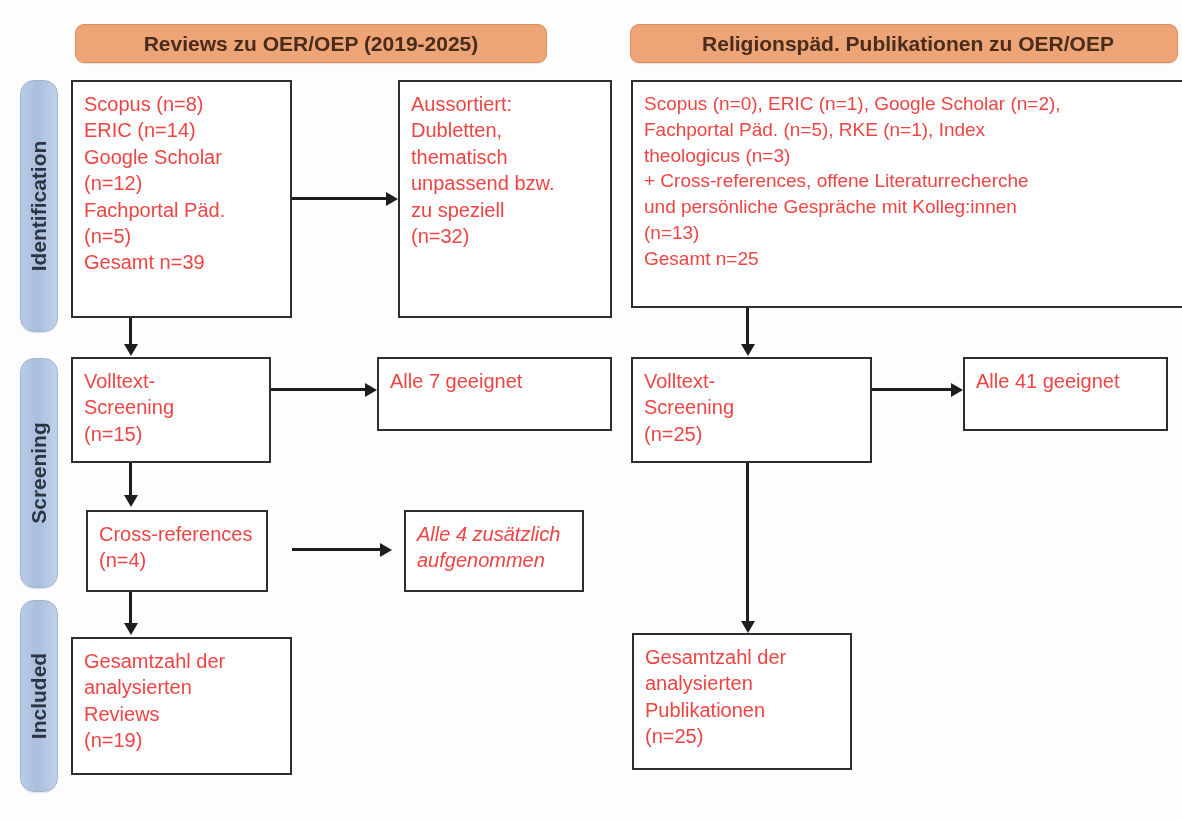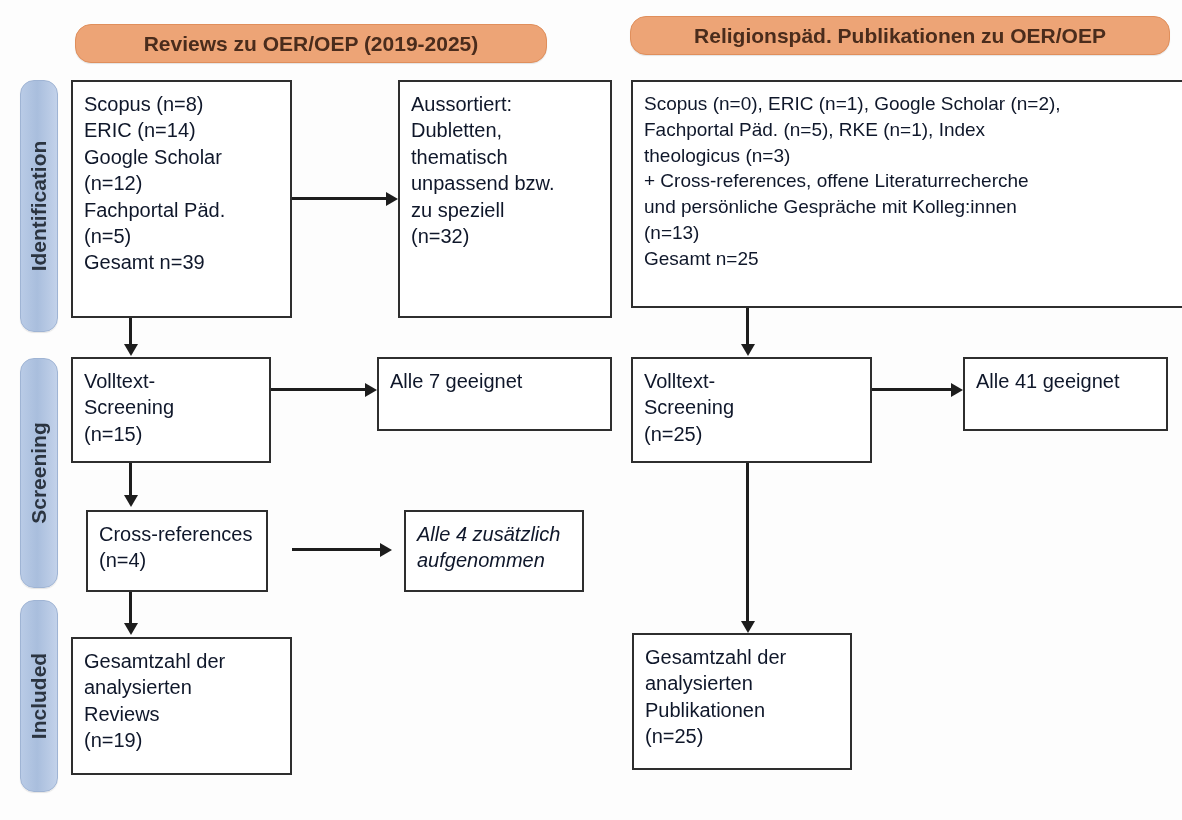--- a/index.html
+++ b/index.html
@@ -34,21 +34,21 @@
     font-weight: bold;
     color: #2b3440;
     letter-spacing: 0px;
   }
 
   
   .col-header {
     position: absolute;
     background: #eda476;
     border: 1px solid #e08f5c;
-    border-radius: 16px;
+    border-radius: 9px;
     display: flex;
     align-items: center;
     justify-content: center;
     box-shadow: 0 1px 1px rgba(0,0,0,0.10);
   }
   .col-header .col-header-label {
     font-size: 21px;
     font-weight: bold;
     color: #4a2c1c;
     white-space: nowrap;
@@ -58,21 +58,21 @@
   .box {
     position: absolute;
     background: #ffffff;
     border: 2.6px solid #2e2e2e;
     box-sizing: border-box;
     padding: 9px 10px 6px 11px;
   }
   .box .box-text {
     font-size: 20px;
     line-height: 1.32;
-    color: #0f172a;
+    color: #ef4444;
     white-space: pre-line;
     display: block;
   }
   .box.small-text .box-text {
     font-size: 19px;
     line-height: 1.36;
   }
 
   
   .conn {
@@ -100,21 +100,21 @@
 </style>
 </head>
 <body>
 
 <div id="stage">
 
   <div class="col-header" style="left:75px; top:24px; width:470px; height:37px;">
     <span class="col-header-label">Reviews zu OER/OEP (2019-2025)</span>
   </div>
 
-  <div class="col-header" style="left:630px; top:16px; width:538px; height:37px;">
+  <div class="col-header" style="left:630px; top:24px; width:538px; height:37px;padding-left:8px;">
     <span class="col-header-label">Religionspäd. Publikationen zu OER/OEP</span>
   </div>
 
   <div class="phase-bar" style="left:20px; top:80px; width:36px; height:250px;">
     <span class="phase-label">Identification</span>
   </div>
 
   <div class="phase-bar" style="left:20px; top:358px; width:36px; height:228px;">
     <span class="phase-label">Screening</span>
   </div>

